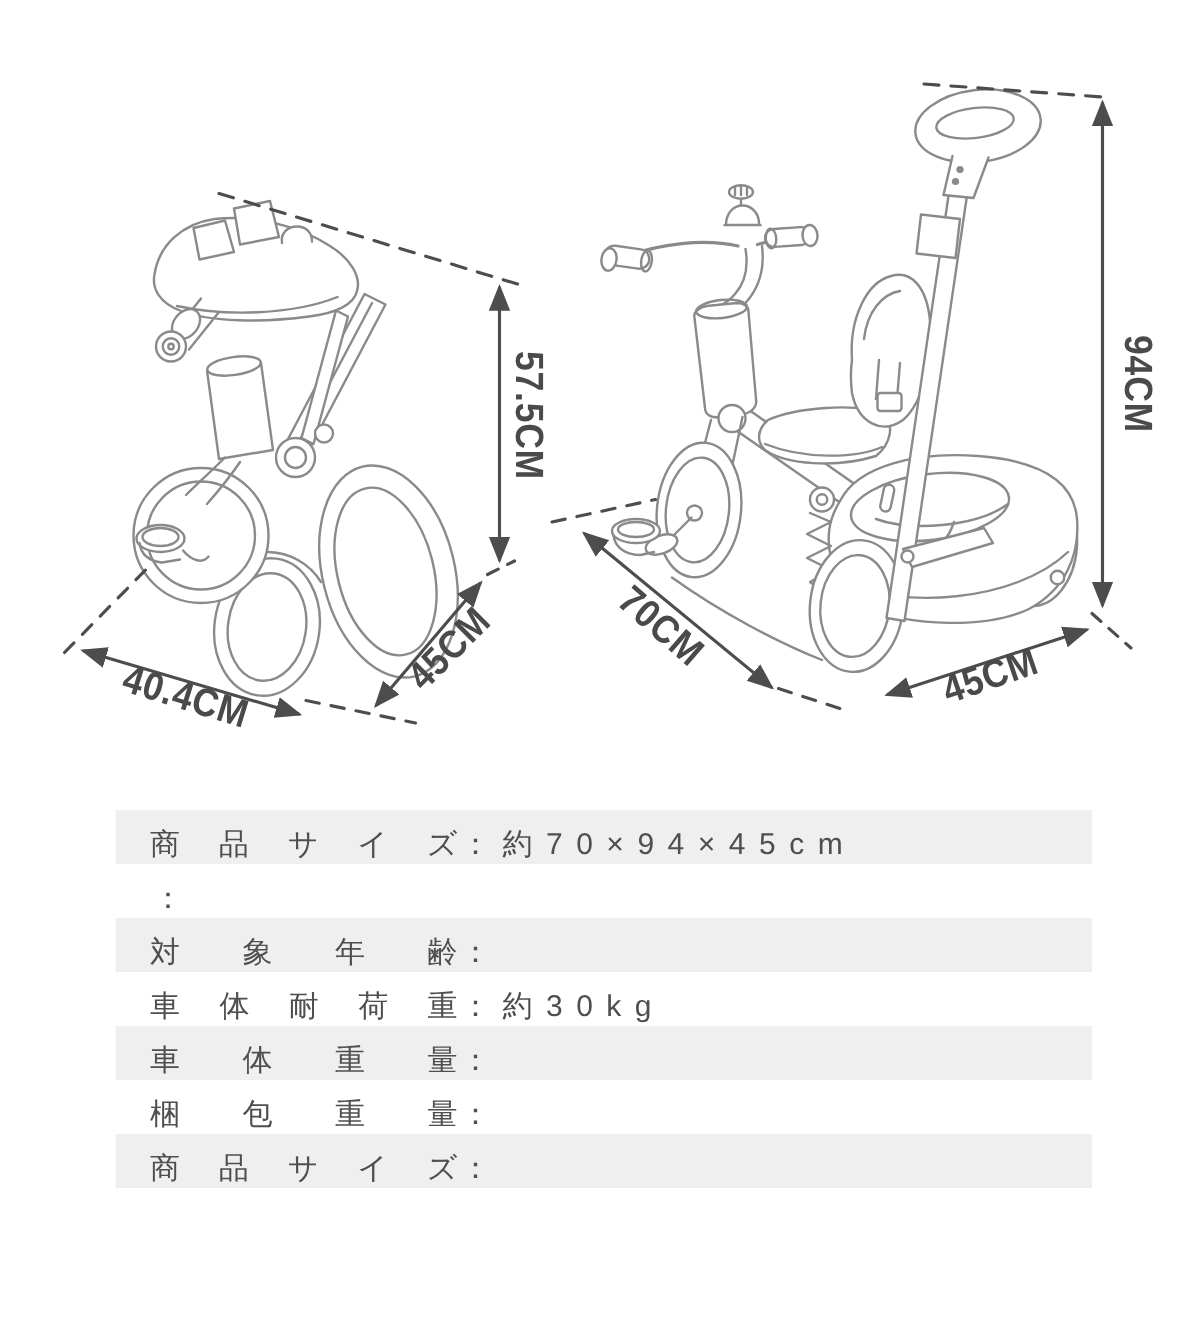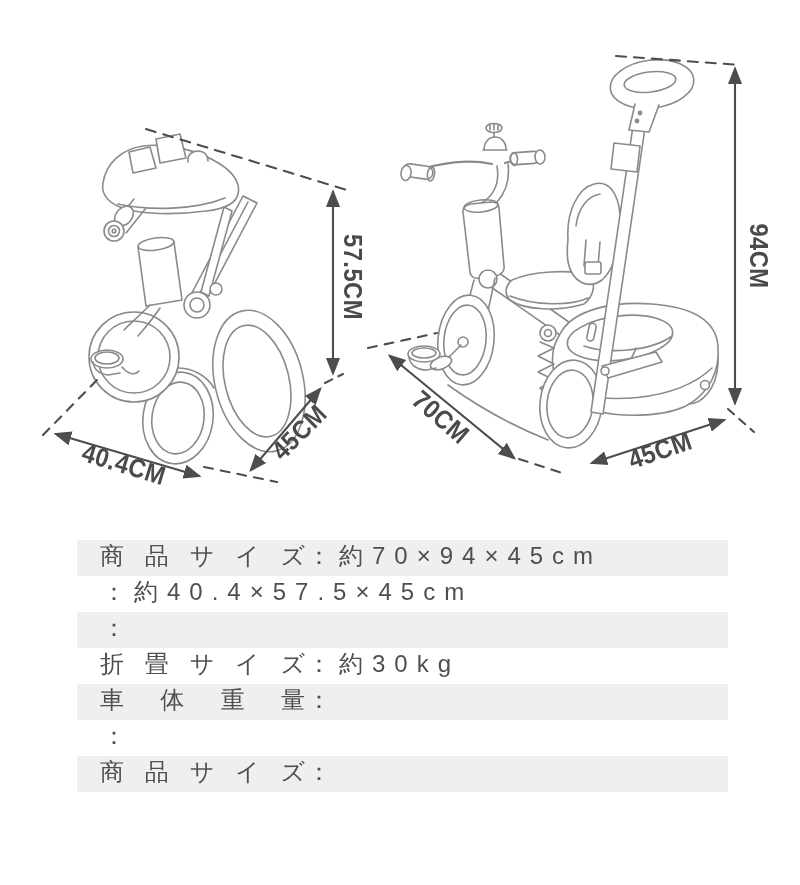--- a/index.html
+++ b/index.html
@@ -7,22 +7,22 @@
     position:relative;width:800px;height:885px;background:#ffffff;overflow:hidden;
     font-family:"Liberation Sans","DejaVu Sans",sans-serif;
   }
   .diagram-svg{position:absolute;left:0;top:0;}
   .dim-label{
     font-family:"Liberation Sans","DejaVu Sans",sans-serif;
     font-weight:bold;font-size:25px;fill:#4a4a4a;letter-spacing:.5px;
   }
   .spec-table{position:absolute;left:77px;top:540px;width:651px;}
   .spec-row{
-    height:36px;display:flex;align-items:flex-start;box-sizing:border-box;
-    padding-left:23px;font-size:24px;color:#4f4f4f;background:#ffffff;
+    height:36px;display:flex;align-items:flex-end;box-sizing:border-box;
+    padding-left:23px;font-size:20px;color:#4f4f4f;background:#ffffff;
   }
   .spec-row.alt{background:#efefef;}
   .spec-label{
     flex:none;width:205px;display:inline-block;
     text-align:justify;text-align-last:justify;
   }
   .spec-sep{flex:none;margin:0 8px 0 2px;}
   .spec-value{flex:none;letter-spacing:9px;white-space:nowrap;}
 </style>
 </head>
@@ -193,35 +193,36 @@
   </svg>
 
   <div class="spec-table">
     <div class="spec-row alt">
       <span class="spec-label">商品サイズ</span>
       <span class="spec-sep">：</span>
       <span class="spec-value">約70×94×45cm</span>
     </div>
     <div class="spec-row">
       <span class="spec-sep">：</span>
-      <span class="spec-value">約40.4×57.5×45cm</span>
-    </div>
-    <div class="spec-row alt">
+    </div>
+    <div class="spec-row alt">
+      <span class="spec-label">対象年齢</span>
       <span class="spec-sep">：</span>
     </div>
     <div class="spec-row">
-      <span class="spec-label">折畳サイズ</span>
+      <span class="spec-label">車体耐荷重</span>
       <span class="spec-sep">：</span>
       <span class="spec-value">約30kg</span>
     </div>
     <div class="spec-row alt">
       <span class="spec-label">車体重量</span>
       <span class="spec-sep">：</span>
     </div>
     <div class="spec-row">
+      <span class="spec-label">梱包重量</span>
       <span class="spec-sep">：</span>
     </div>
     <div class="spec-row alt">
       <span class="spec-label">商品サイズ</span>
       <span class="spec-sep">：</span>
     </div>
   </div>
 
 </div>
 

